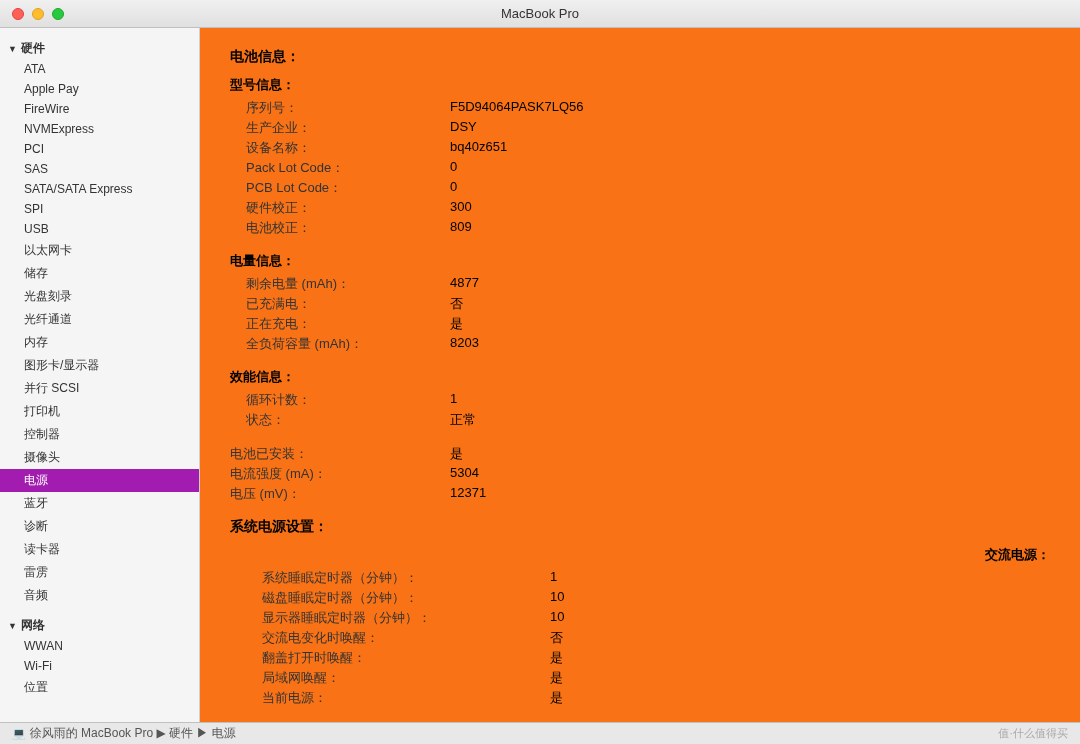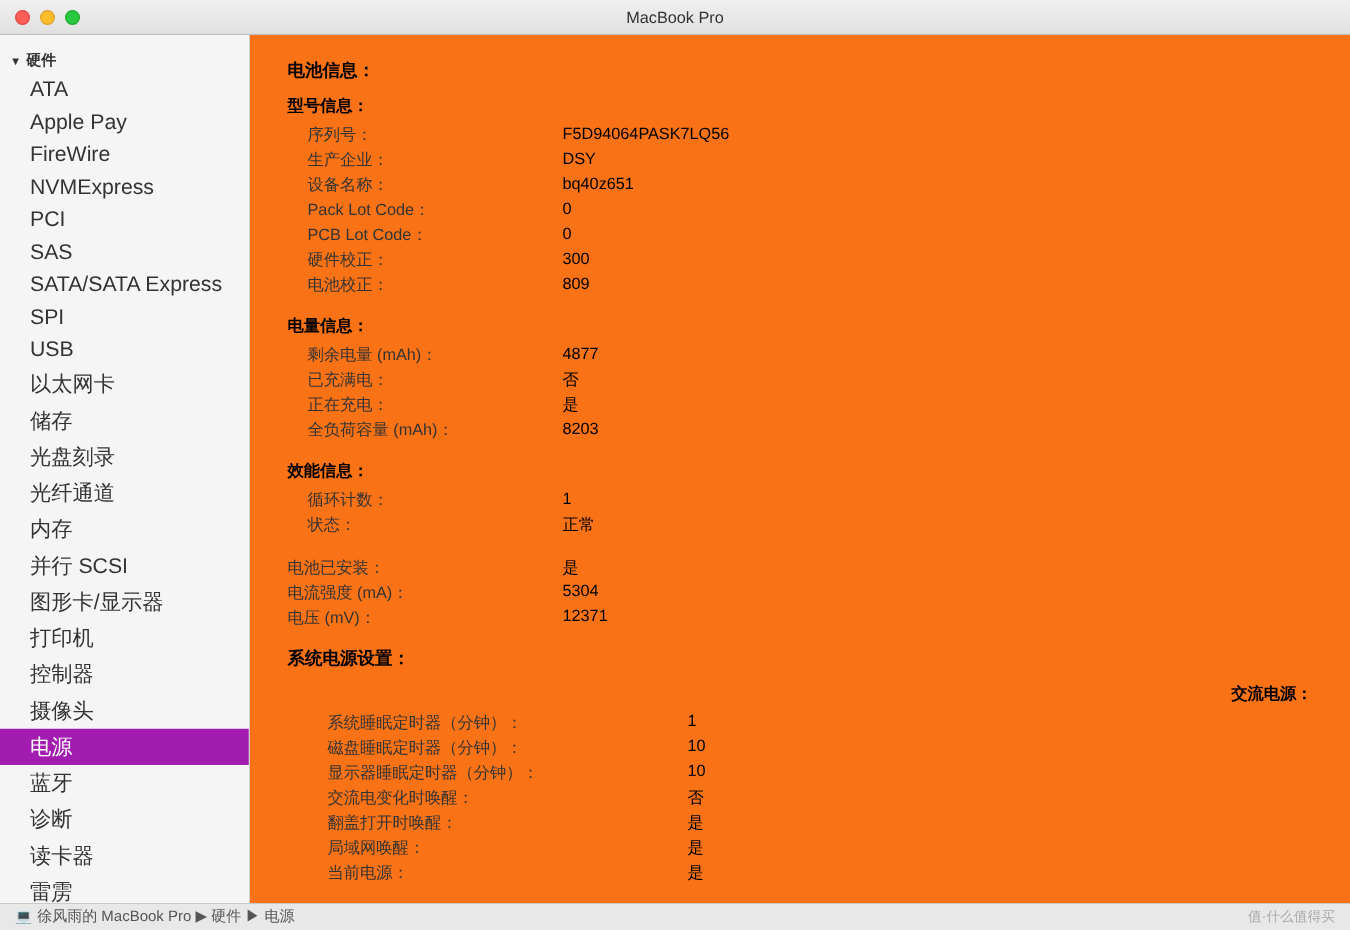--- a/index.html
+++ b/index.html
@@ -67,21 +67,21 @@
       padding: 4px 8px 2px 8px;
       font-size: 12px;
       font-weight: 600;
       color: #333;
       display: flex;
       align-items: center;
       gap: 4px;
     }
     .sidebar-item {
       padding: 3px 8px 3px 24px;
-      font-size: 17px;
+      font-size: 12px;
       color: #333;
       cursor: pointer;
       white-space: nowrap;
     }
     .sidebar-item.active {
       background: #a21caf;
       color: white;
     }
     .triangle {
       font-size: 9px;
@@ -217,22 +217,22 @@
         <div class="sidebar-item">PCI</div>
         <div class="sidebar-item">SAS</div>
         <div class="sidebar-item">SATA/SATA Express</div>
         <div class="sidebar-item">SPI</div>
         <div class="sidebar-item">USB</div>
         <div class="sidebar-item">以太网卡</div>
         <div class="sidebar-item">储存</div>
         <div class="sidebar-item">光盘刻录</div>
         <div class="sidebar-item">光纤通道</div>
         <div class="sidebar-item">内存</div>
+        <div class="sidebar-item">图形卡/显示器</div>
         <div class="sidebar-item">并行 SCSI</div>
-        <div class="sidebar-item">图形卡/显示器</div>
         <div class="sidebar-item">打印机</div>
         <div class="sidebar-item">控制器</div>
         <div class="sidebar-item">摄像头</div>
         <div class="sidebar-item active">电源</div>
         <div class="sidebar-item">蓝牙</div>
         <div class="sidebar-item">诊断</div>
         <div class="sidebar-item">读卡器</div>
         <div class="sidebar-item">雷雳</div>
         <div class="sidebar-item">音频</div>
       </div>

